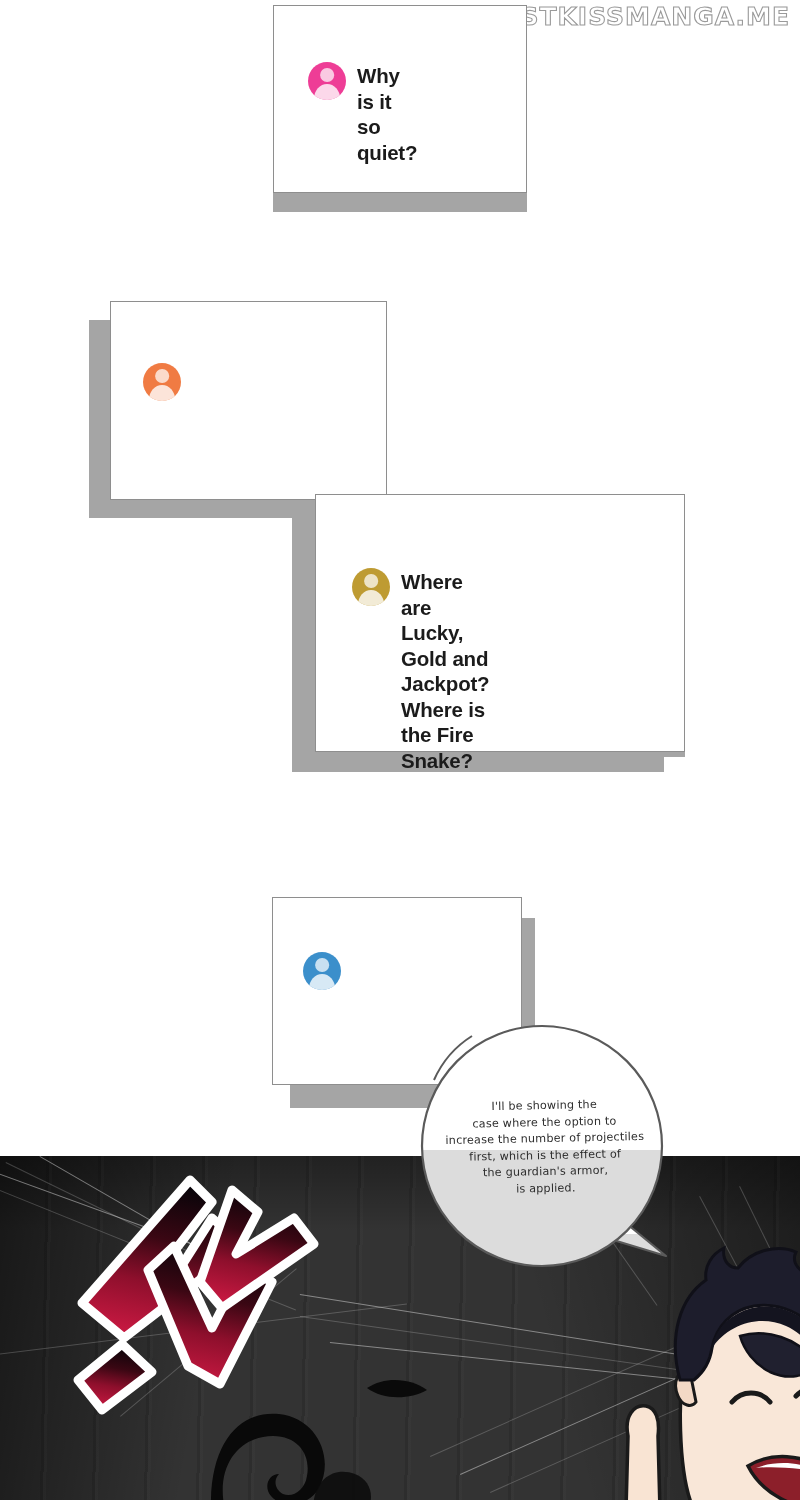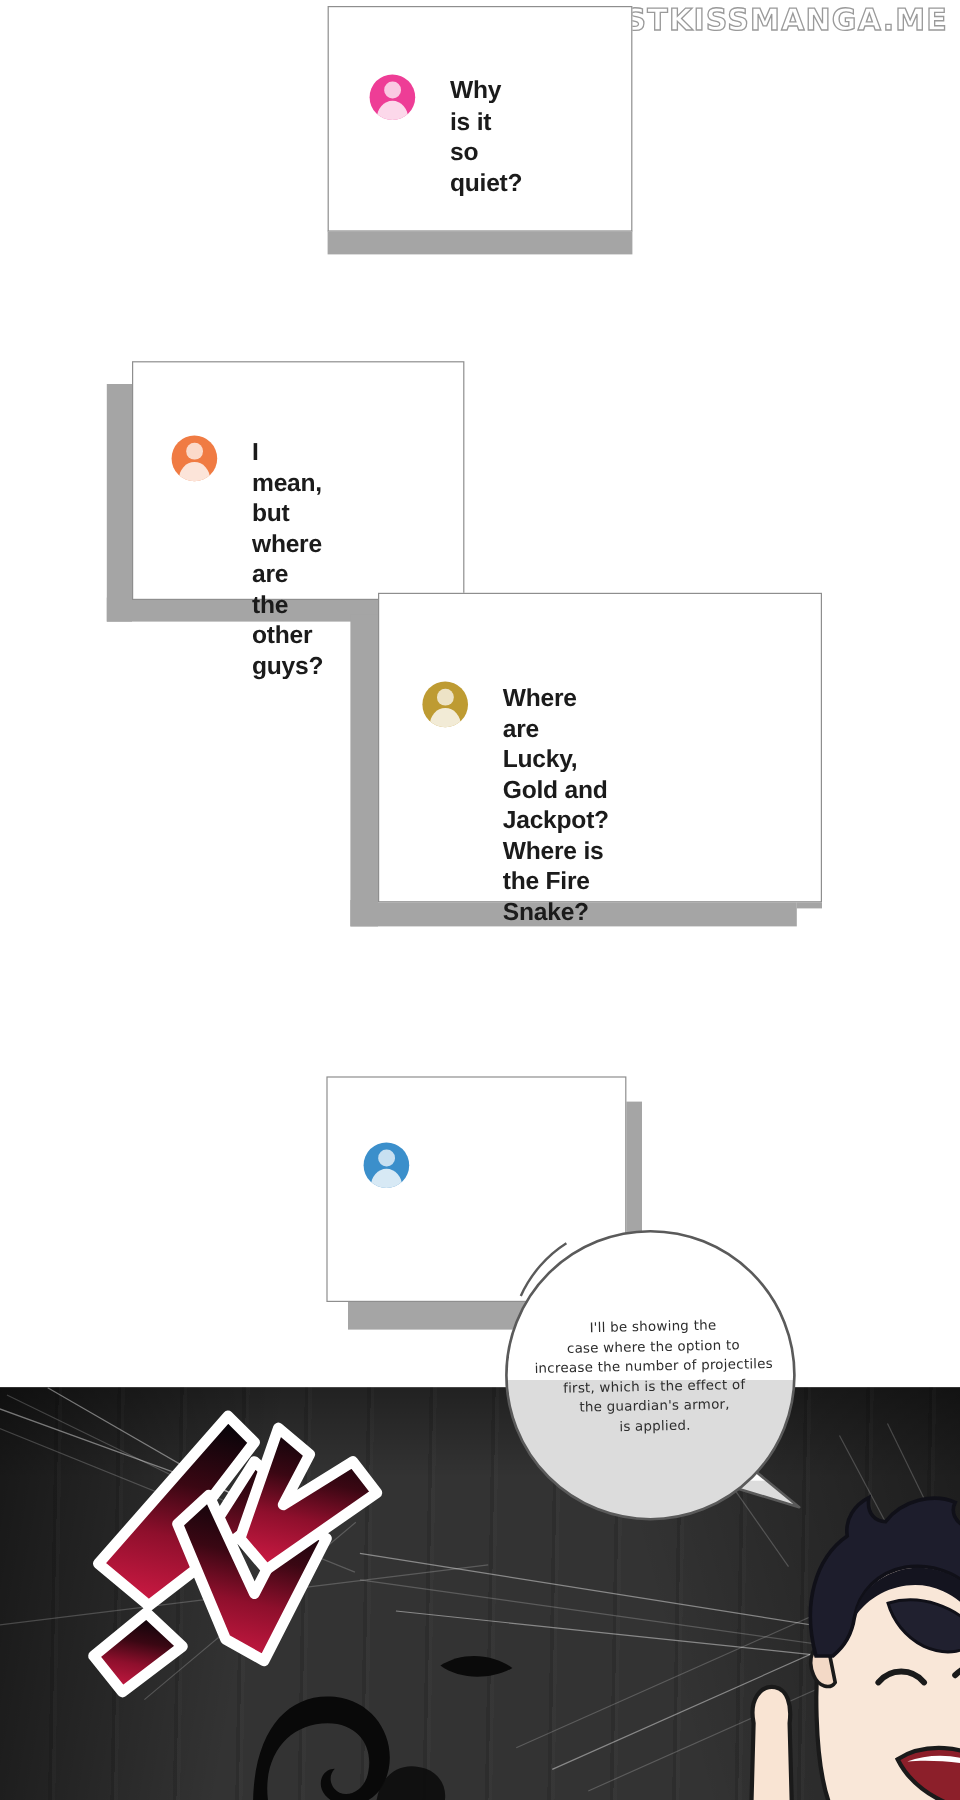--- a/index.html
+++ b/index.html
@@ -27,21 +27,21 @@
   .card{position:absolute;}
   .card .shadow{
     position:absolute; background:#a5a5a5;
   }
   .card .panel{
     position:absolute; background:#ffffff;
     border:1.6px solid #8e8e8e;
     box-sizing:border-box;
   }
   .card .row{
-    position:absolute; display:flex; align-items:flex-start; gap:29px;
+    position:absolute; display:flex; align-items:flex-start; gap:11px;
   }
   .avatar{
     width:38px;height:38px;border-radius:50%;
     position:relative;overflow:hidden;flex:0 0 auto;
   }
   .avatar .head{
     position:absolute;left:50%;top:17%;
     width:36%;height:36%;border-radius:50%;
     transform:translateX(-50%);
     background:rgba(255,255,255,.72);
@@ -136,23 +136,20 @@
 
   <div class="card">
     <div class="shadow" style="left:89px;top:320px;width:21px;height:198px;"></div>
     <div class="shadow" style="left:89px;top:498px;width:316px;height:20px;"></div>
     <div class="panel" style="left:110px;top:301px;width:277px;height:199px;"></div>
     <div class="row" style="left:143px;top:363px;">
       <div class="avatar" style="background:#F07B43;">
         <div class="head"></div>
         <div class="body"></div>
       </div>
-      <div class="ctext">I mean, but
-where are the
-other guys?</div>
     </div>
   </div>
 
   <div class="card">
     <div class="shadow" style="left:292px;top:512px;width:23px;height:260px;"></div>
     <div class="shadow" style="left:292px;top:750px;width:372px;height:22px;"></div>
     <div class="shadow" style="left:664px;top:735px;width:21px;height:22px;"></div>
     <div class="panel" style="left:315px;top:494px;width:370px;height:258px;"></div>
     <div class="row" style="left:352px;top:568px;">
       <div class="avatar" style="background:#BE9B32;">

